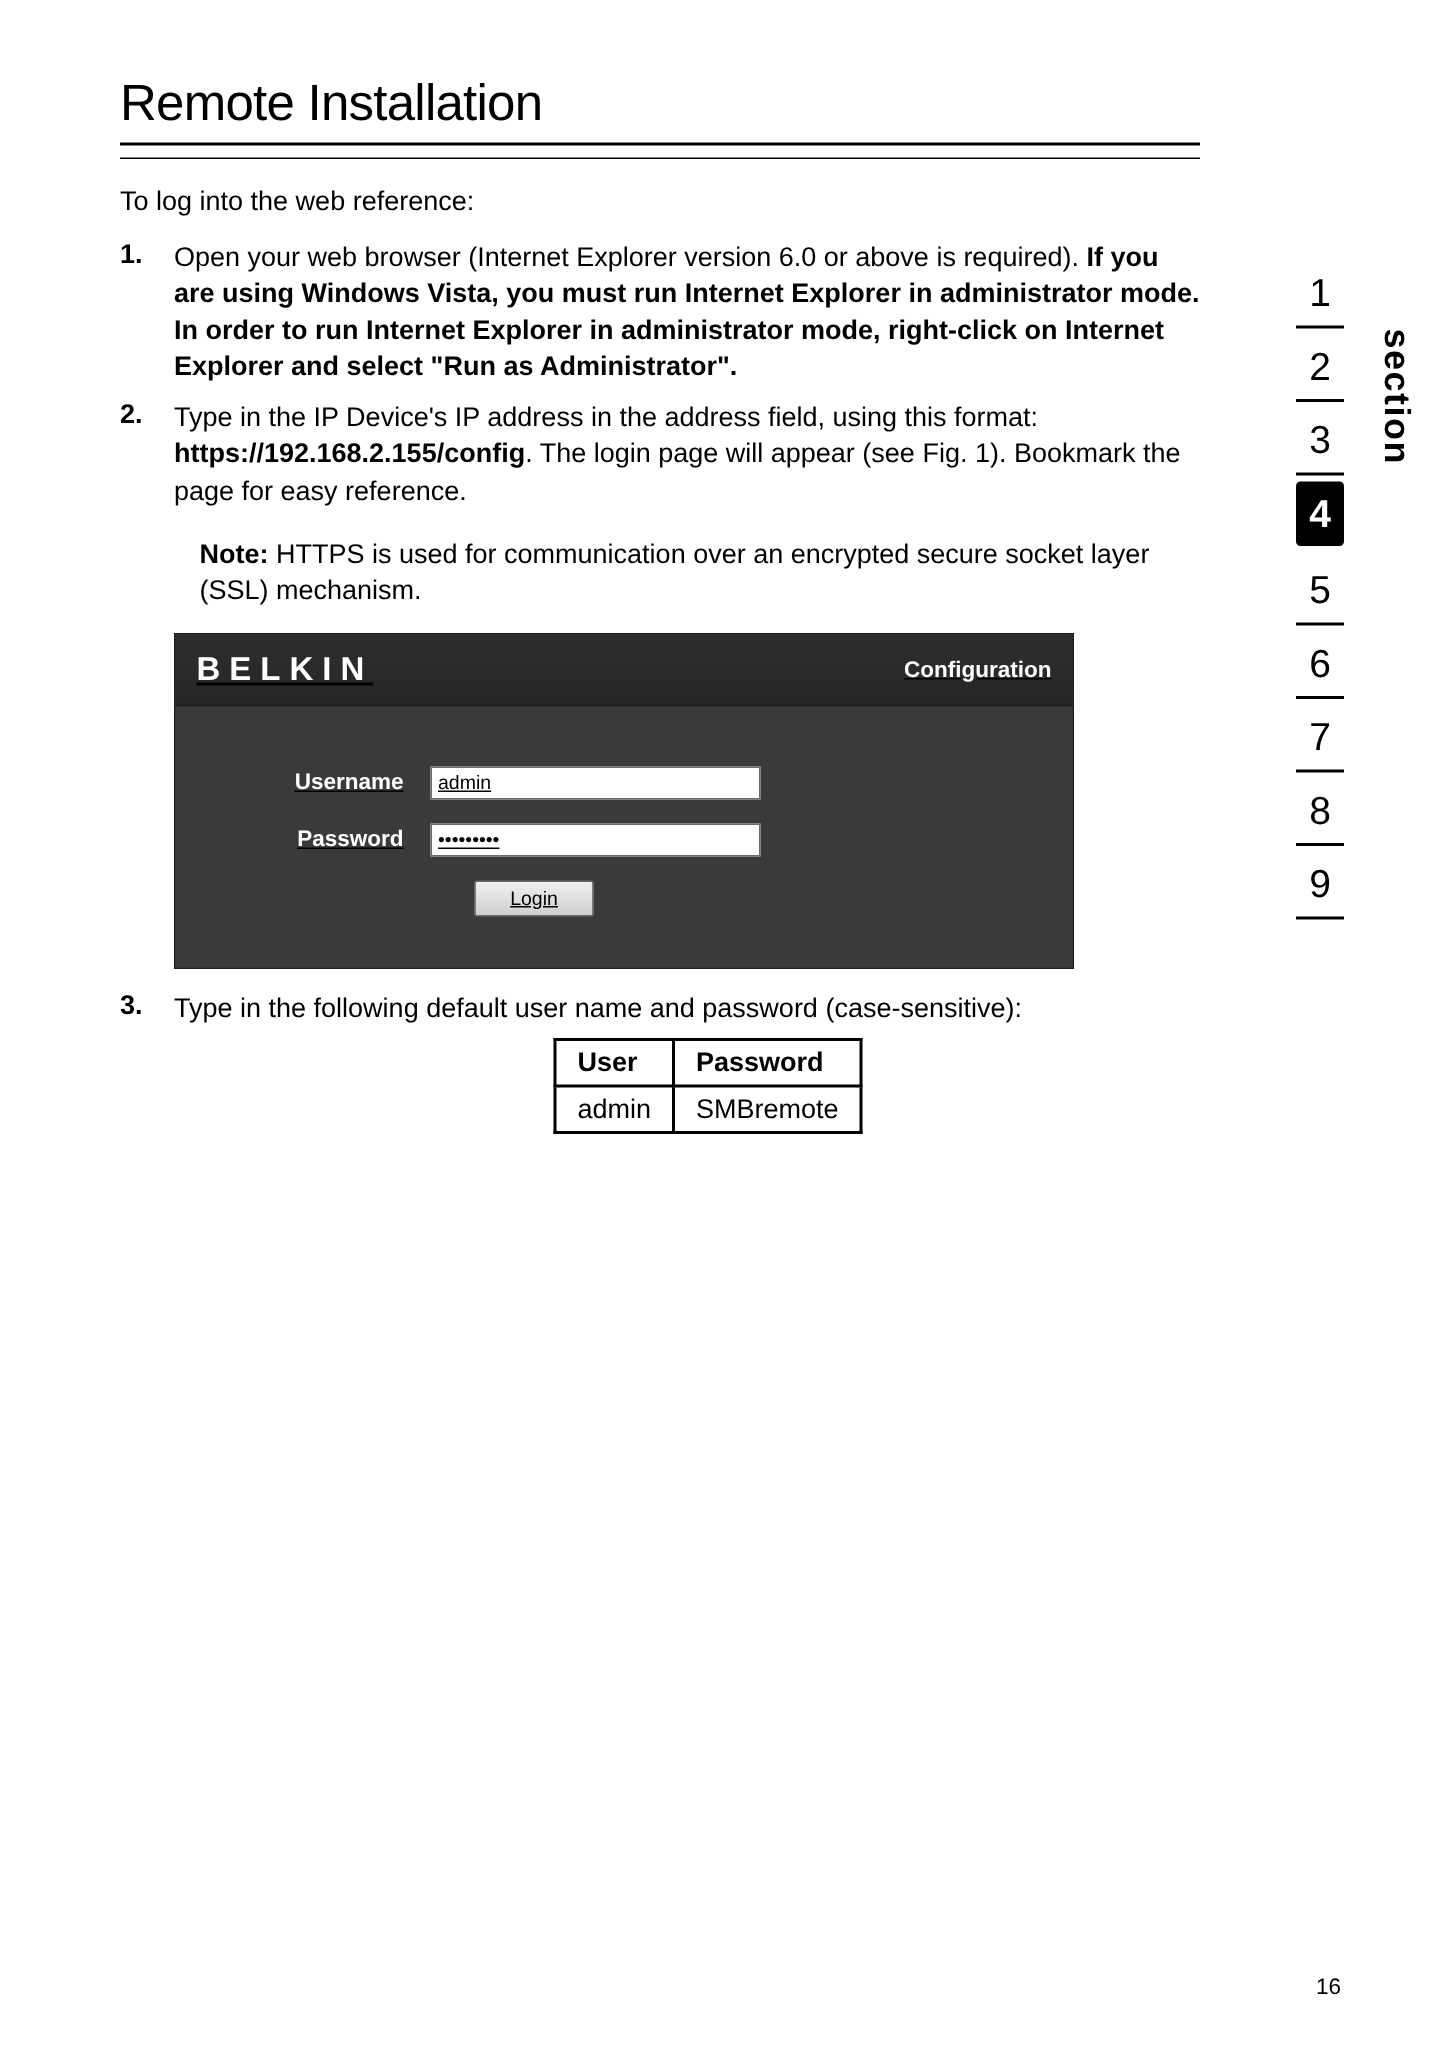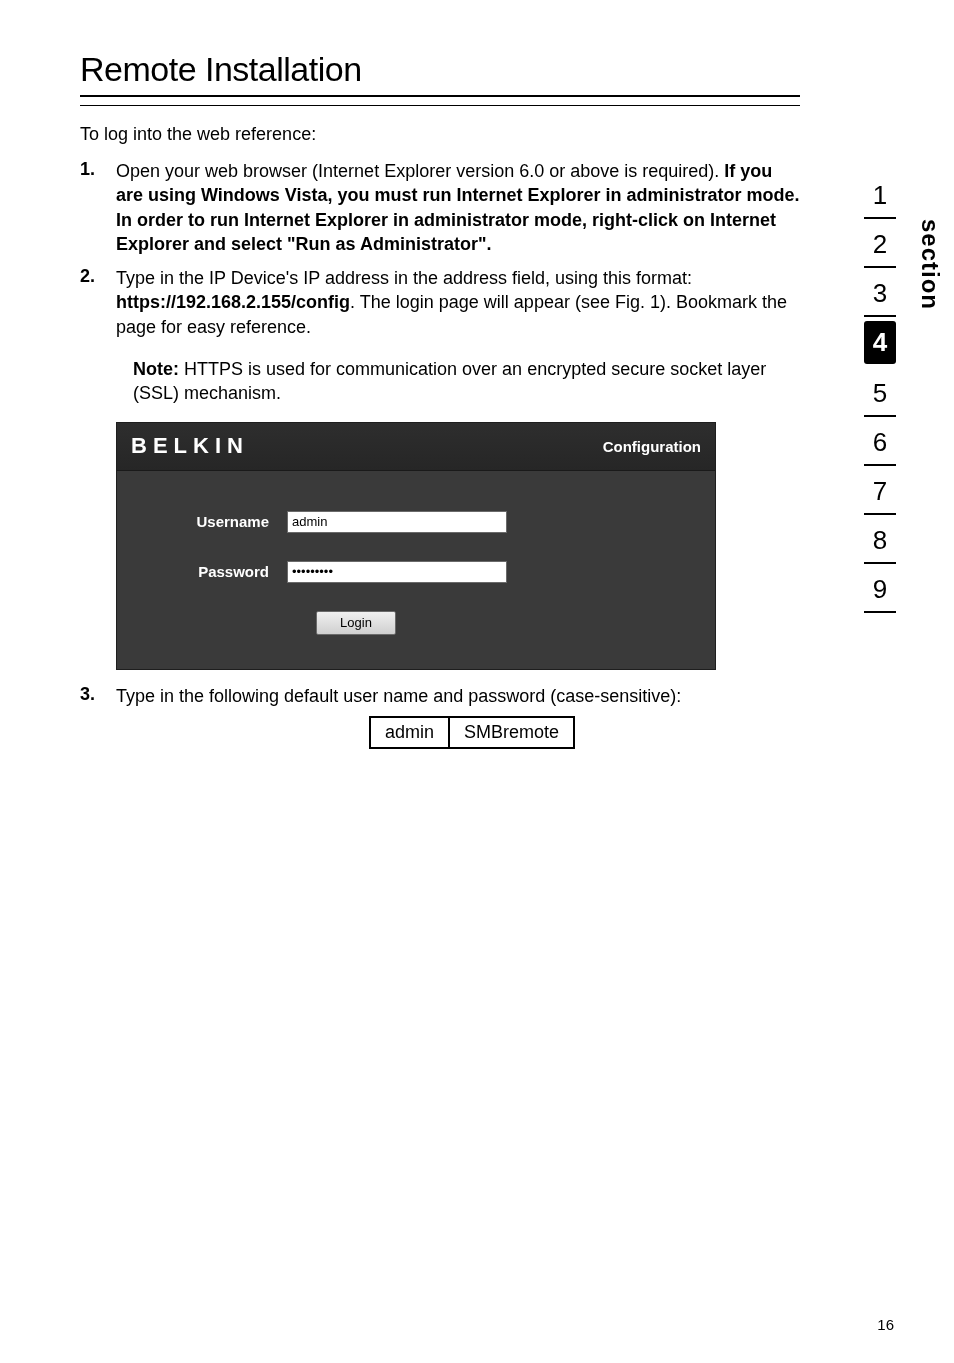--- a/index.html
+++ b/index.html
@@ -15,26 +15,26 @@
   .intro { margin-top: 18px; font-size: 18px; }
 
   .list { margin-top: 14px; width: 720px; }
   .list-item { display: flex; margin-top: 10px; }
   .list-num { width: 36px; flex: none; font-size: 18px; font-weight: 700; }
   .list-body { font-size: 18px; line-height: 1.35; }
   .list-body b { font-weight: 700; }
 
   .note { margin-top: 18px; margin-left: 53px; width: 684px; font-size: 18px; line-height: 1.35; }
 
-  .screenshot { margin: 16px 0 0 36px; width: 600px; background: #3a3a3a; border: 1px solid #1e1e1e; }
+  .screenshot { margin: 16px 0 0 36px; width: 600px; background: #3a3a3a; border: 1px solid #1e1e1e; text-decoration: underline; }
   .ss-header { display: flex; align-items: center; justify-content: space-between; height: 48px; padding: 0 14px; background: linear-gradient(#2e2e2e,#262626); border-bottom: 1px solid #1a1a1a; }
   .ss-logo { color: #fff; font-size: 22px; font-weight: 700; letter-spacing: 6px; }
   .ss-conf { color: #fff; font-size: 15px; font-weight: 700; }
   .ss-body { padding: 40px 30px 34px 30px; background: #3a3a3a; }
-  .ss-row { display: flex; align-items: center; margin-bottom: 28px; }
+  .ss-row { display: flex; align-items: center; margin-bottom: 16px; }
   .ss-label { width: 140px; text-align: right; color: #fff; font-size: 15px; font-weight: 700; padding-right: 18px; }
   .ss-input { width: 220px; height: 22px; background: #fff; border: 1px solid #6a6a6a; font-size: 13px; padding: 0 4px; color: #000; }
   .ss-btn-row { display: flex; justify-content: center; padding-right: 120px; margin-top: 12px; }
   .ss-btn { width: 80px; height: 24px; background: linear-gradient(#f0f0f0,#cfcfcf); border: 1px solid #6a6a6a; font-size: 13px; text-align: center; line-height: 22px; cursor: pointer; border-radius: 2px; }
 
   .fig-caption { text-align: center; font-size: 18px; font-weight: 700; margin-top: 48px; width: 720px; }
 
   .cred-table { margin: 8px auto 0 auto; border-collapse: collapse; }
   .cred-table th, .cred-table td { border: 2px solid #000; padding: 4px 14px; font-size: 18px; text-align: left; }
   .cred-table th { font-weight: 700; }
@@ -105,20 +105,24 @@
 
   <div class="list">
     <div class="list-item">
       <div class="list-num">3.</div>
       <div class="list-body">Type in the following default user name and password (case-sensitive):</div>
     </div>
   </div>
 
   <table class="cred-table">
     <tbody>
+        <tr>
+      <th>User</th>
+      <th>Password</th>
+    </tr>
     <tr>
       <td>admin</td>
       <td>SMBremote</td>
     </tr>
   </tbody>
     </table>
 
   <div class="section-rail">
     <div class="tab">1</div>
     <div class="tab">2</div>

